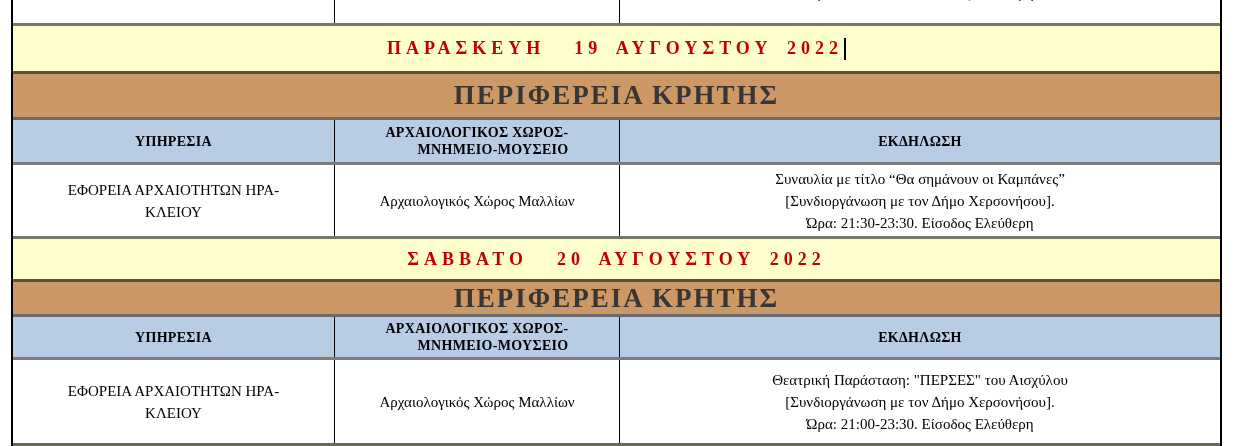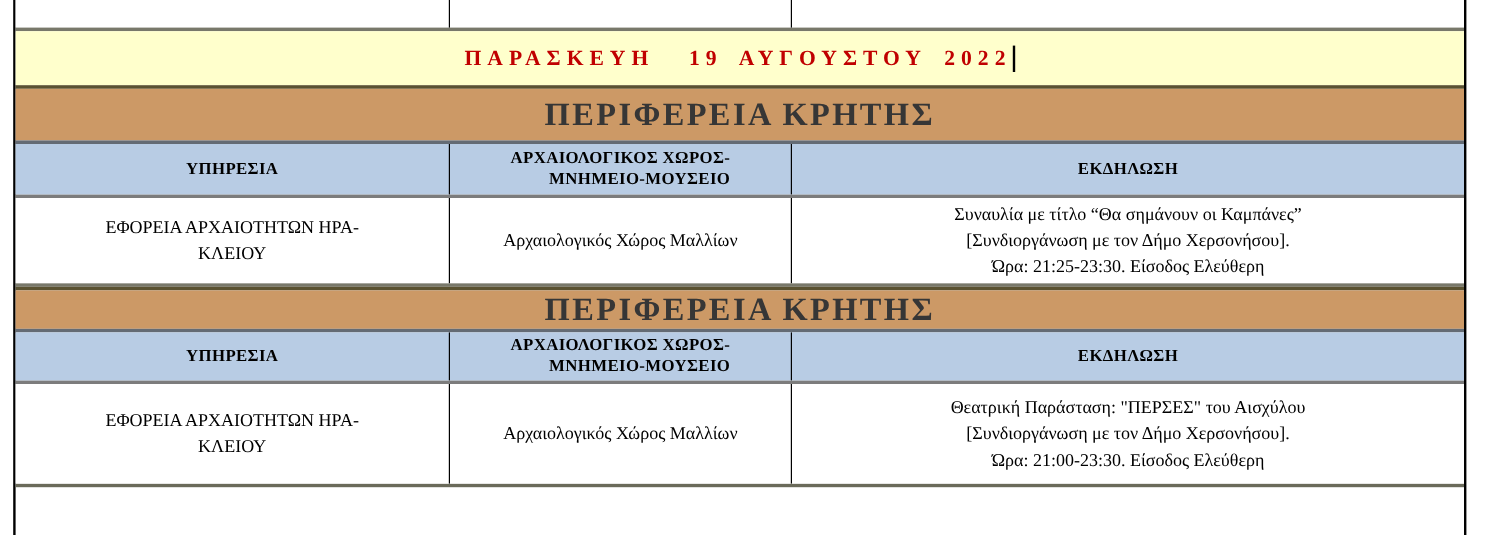--- a/index.html
+++ b/index.html
@@ -14,21 +14,21 @@
   }
   .table {
     position:absolute; left:11px; top:0;
     width:1211px; height:446px;
     border-left:2px solid var(--border,#000);
     border-right:2px solid var(--border,#000);
     display:flex; flex-direction:column;
   }
   .row { display:flex; width:100%; }
   .cell { position:relative; display:flex; align-items:center; justify-content:center; text-align:center; }
-  .c1 { width:362px; border-right:1px solid var(--border,#000); }
+  .c1 { width:322px; border-right:1px solid var(--border,#000); }
   .c2 { width:285px; border-right:1px solid var(--border,#000);text-align:right; }
   .c3 { flex:1; }
 
   
   .partial { height:23px; background:#fff; }
   .partial .c3 { overflow:visible; }
   .clip-txt {
     position:absolute; top:-17px; left:0; width:100%;
     text-align:center; font-size:15px; line-height:21px; white-space:pre;
   }
@@ -100,25 +100,28 @@
       <div class="cell c3">ΕΚΔΗΛΩΣΗ</div>
     </div>
     <div class="sep sD"></div>
 
     <div class="row data b1">
       <div class="cell c1">ΕΦΟΡΕΙΑ ΑΡΧΑΙΟΤΗΤΩΝ ΗΡΑ-
 ΚΛΕΙΟΥ</div>
       <div class="cell c2">Αρχαιολογικός Χώρος Μαλλίων</div>
       <div class="cell c3">Συναυλία με τίτλο “Θα σημάνουν οι Καμπάνες”
 [Συνδιοργάνωση με τον Δήμο Χερσονήσου].
-Ώρα: 21:25-23:30. Είσοδος Ελεύθερη</div>
+Ώρα: 21:30-23:30. Είσοδος Ελεύθερη</div>
     </div>
 
     <div class="sep sA"></div>
 
+    <div class="row banner date d2">
+      <span class="date-txt">ΣΑΒΒΑΤΟ  20 ΑΥΓΟΥΣΤΟΥ 2022</span>
+    </div>
     <div class="sep sB"></div>
 
     <div class="row banner region r2">
       <span class="region-txt">ΠΕΡΙΦΕΡΕΙΑ ΚΡΗΤΗΣ</span>
     </div>
     <div class="sep sC"></div>
 
     <div class="row hdr h2">
       <div class="cell c1">ΥΠΗΡΕΣΙΑ</div>
       <div class="cell c2">ΑΡΧΑΙΟΛΟΓΙΚΟΣ ΧΩΡΟΣ-

